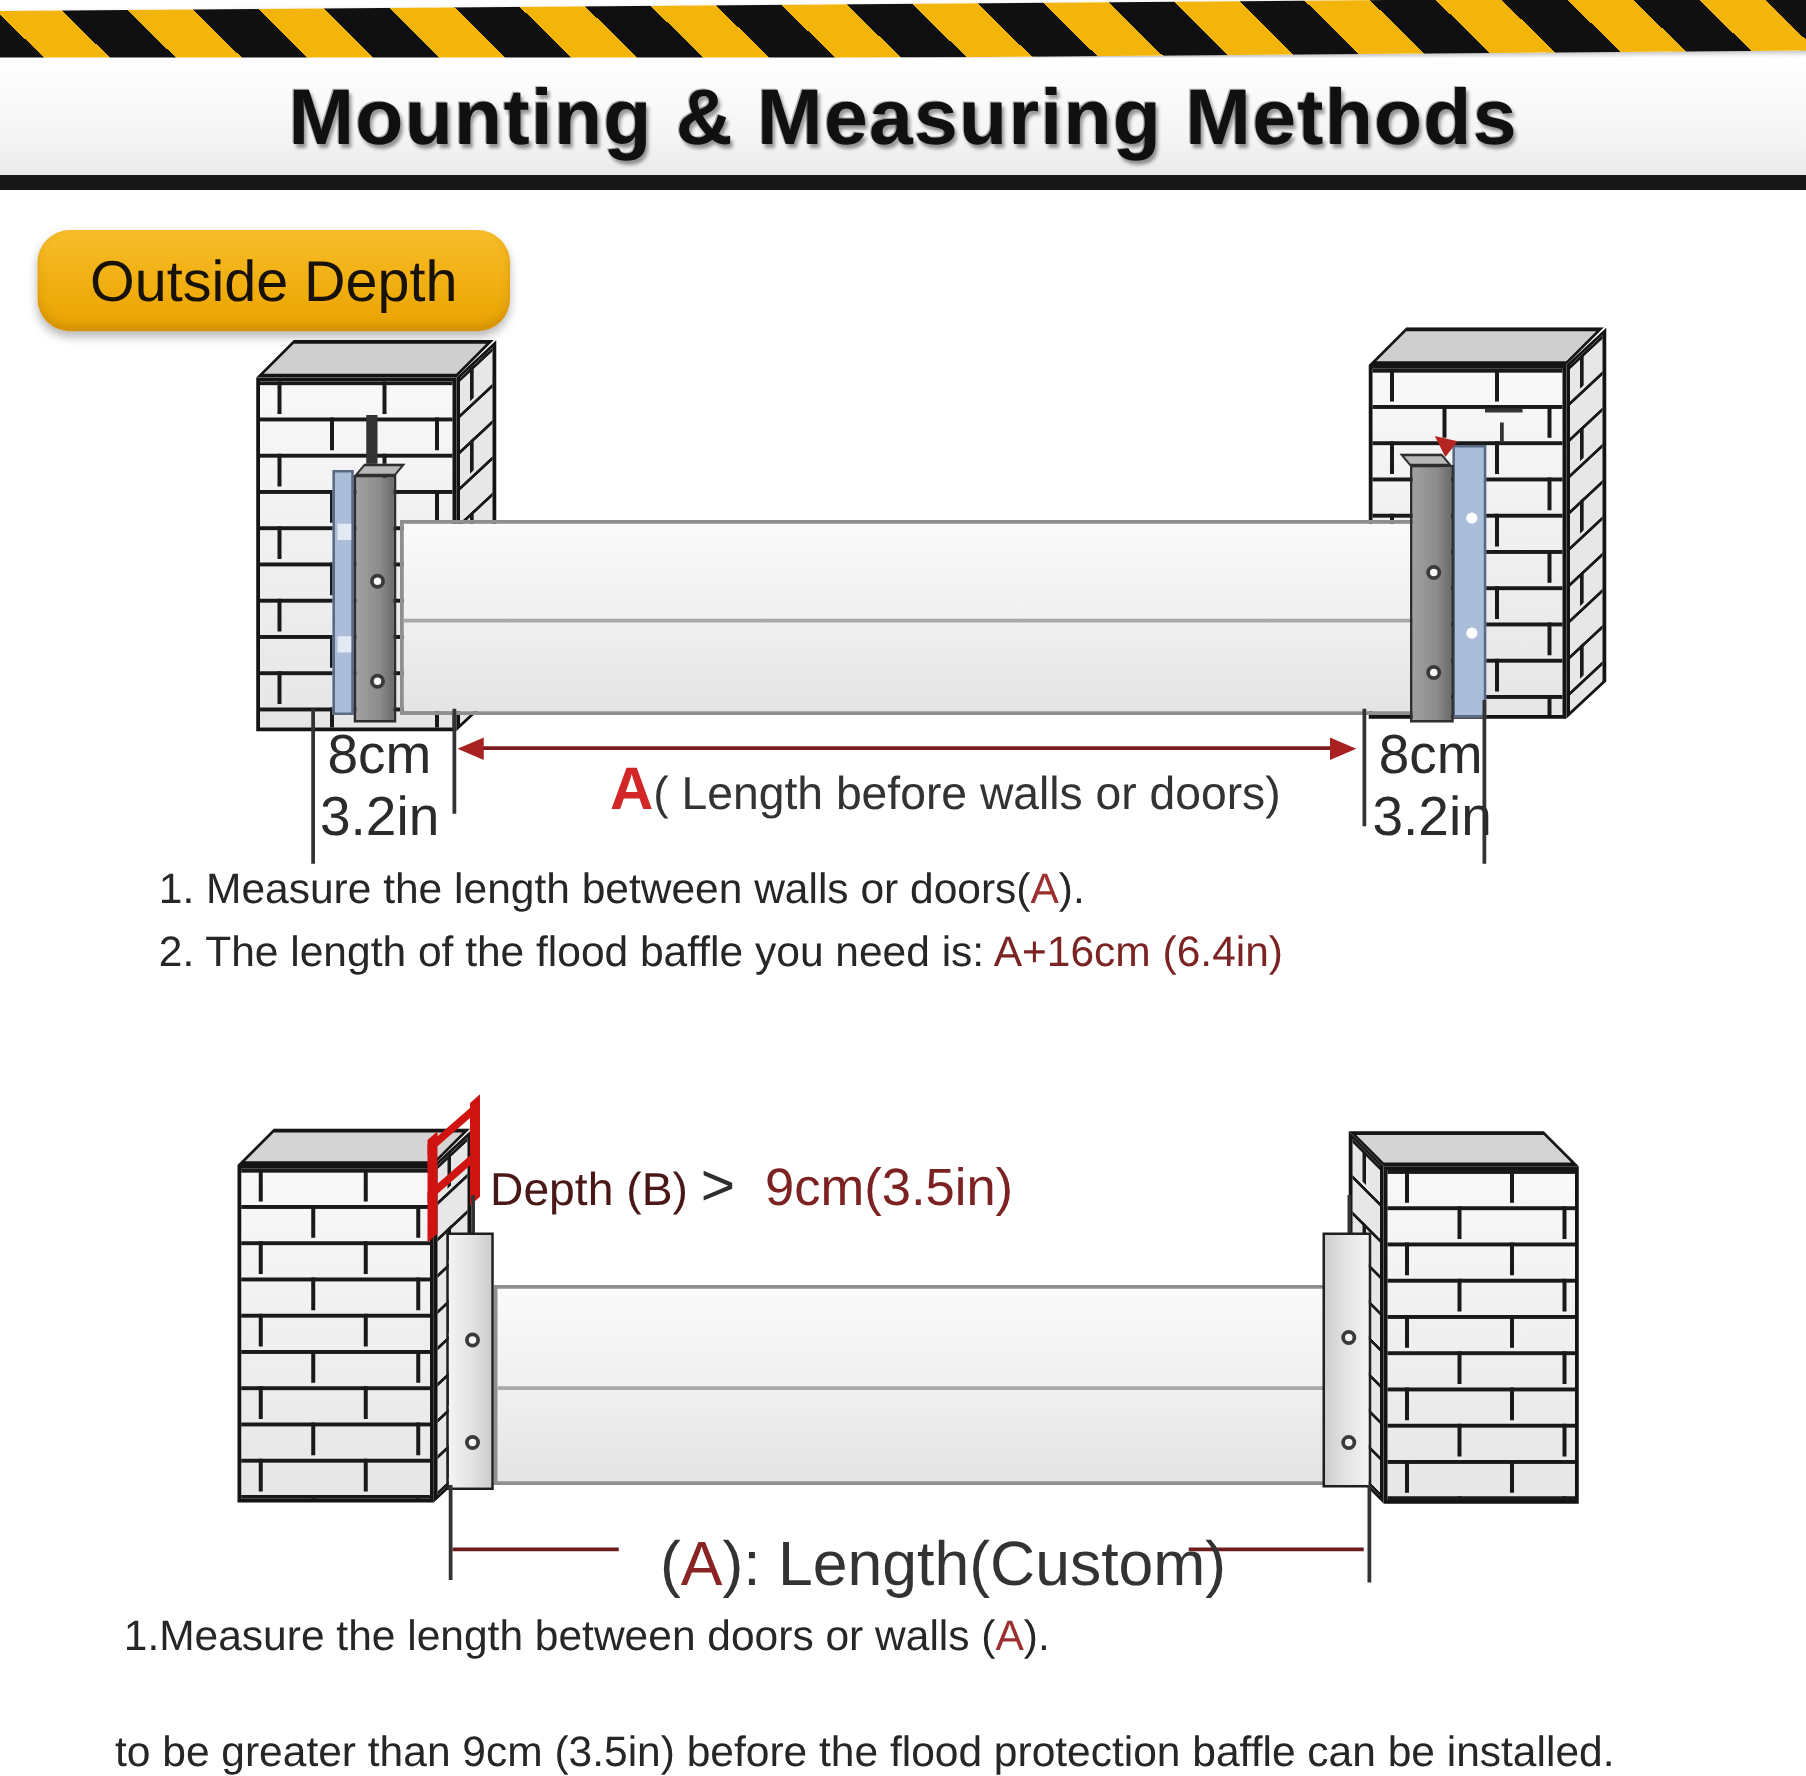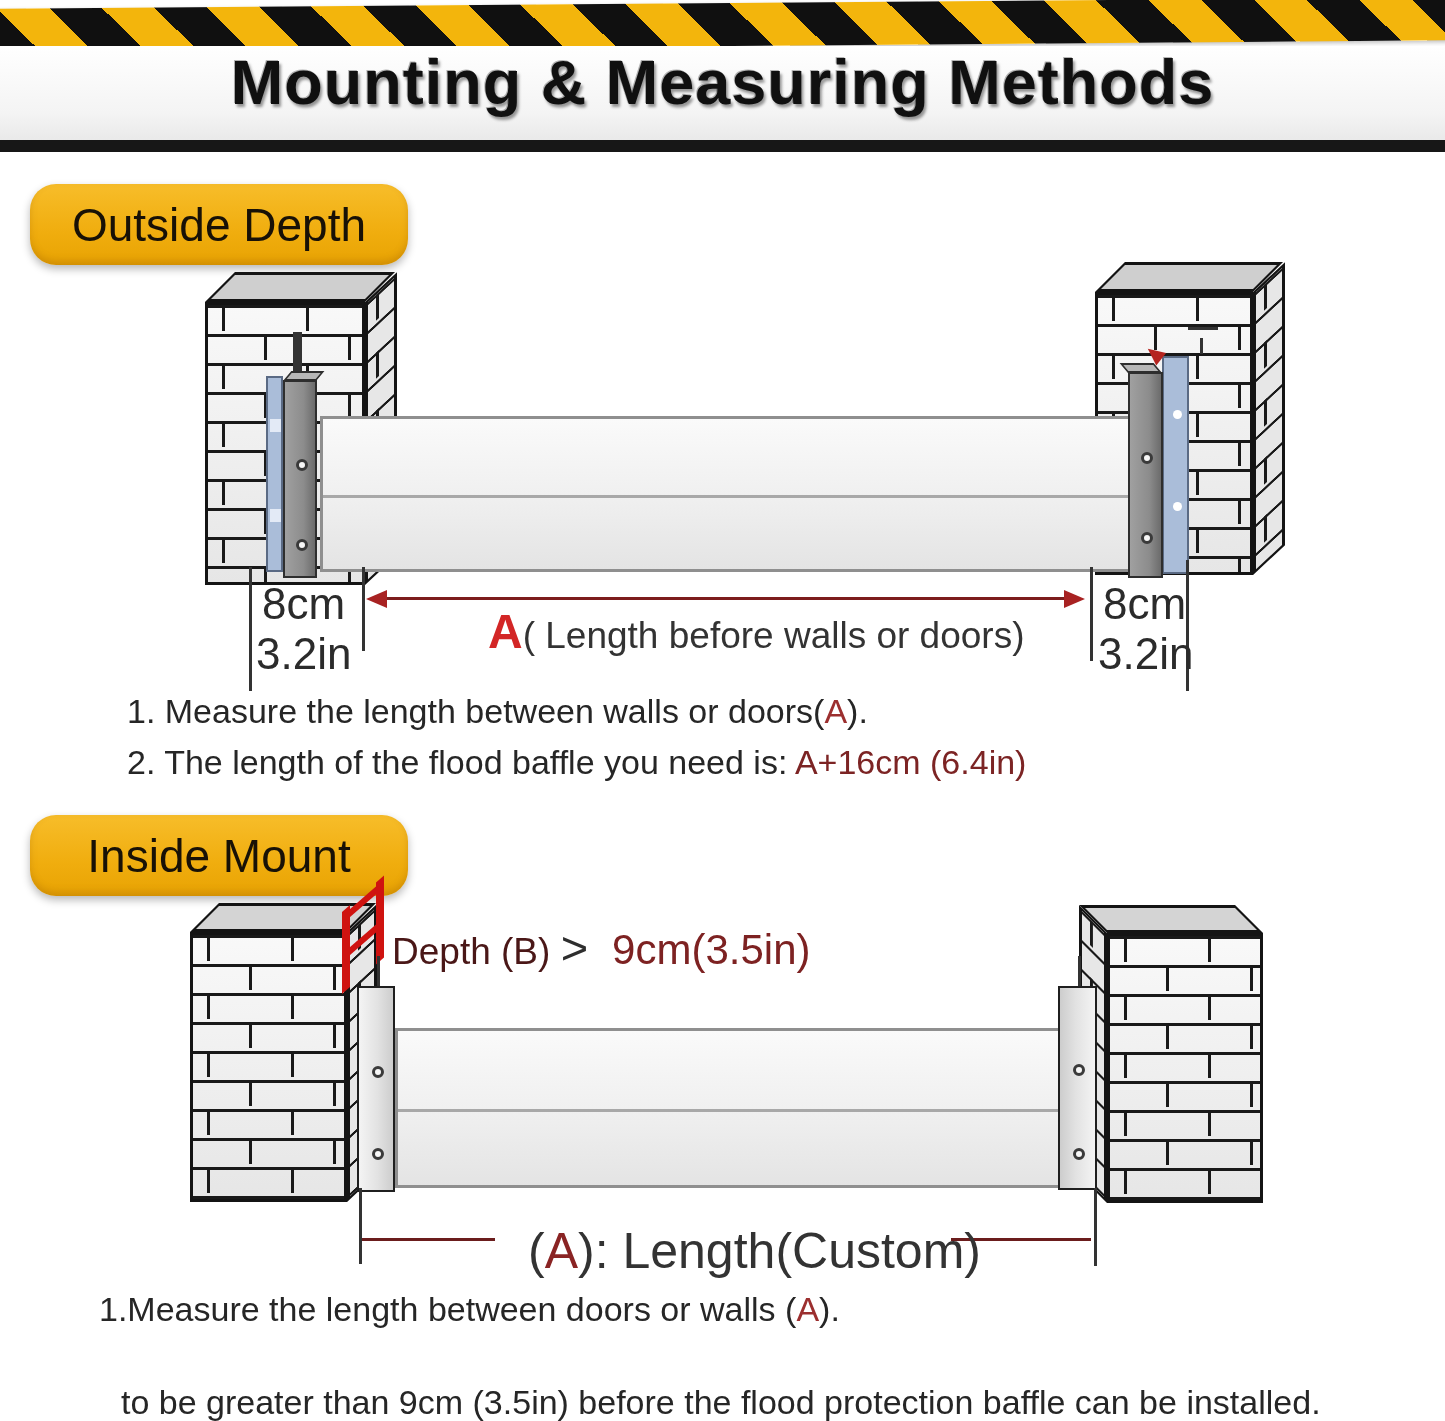--- a/index.html
+++ b/index.html
@@ -12,21 +12,21 @@
   
   .tape{
     top:3px;left:-12px;width:1480px;height:43px;
     background:repeating-linear-gradient(45deg,#101010 0 37px,#f3b50c 37px 74px);
     transform:rotate(-0.45deg);
     box-shadow:0 2px 4px rgba(0,0,0,.25);
   }
   .titlebar{
     top:46px;left:0;width:1445px;height:95px;
     background:linear-gradient(180deg,#ffffff 0%,#f4f4f4 70%,#e9e9e9 100%);
-    display:flex;justify-content:center;
+    display:flex;align-items:center;justify-content:center;
   }
   .title{
     font-size:63px;font-weight:bold;color:#101010;letter-spacing:1px;
     text-shadow:2px 3px 3px rgba(0,0,0,.40), -1px -1px 0 rgba(120,120,120,.55);
   }
   .titlebar-rule{top:140px;left:0;width:1445px;height:12px;background:#171717;}
 
   
   .badge{
     width:378px;height:81px;border-radius:26px;
@@ -186,23 +186,20 @@
     <span class="bigA">A</span><span>( Length before walls or doors)</span>
   </div>
 
   <div class="abs step" style="left:127px;top:692px;">
     <span>1. Measure the length between walls or doors(</span><span class="hl-redA">A</span><span>).</span>
   </div>
   <div class="abs step" style="left:127px;top:743px;">
     <span>2. The length of the flood baffle you need is: </span><span class="hl-red">A+16cm (6.4in)</span>
   </div>
 
-  <div class="abs badge badge-inside">
-    <span>Inside Mount</span>
-  </div>
 
   <div class="abs ptop" style="left:190px;top:903px;width:157px;height:29px;background:#d4d4d4;"></div>
   <div class="abs brick-side pside" style="left:347px;top:932px;width:30px;height:270px;"></div>
   <div class="abs brick" style="left:190px;top:932px;width:157px;height:270px;"></div>
 
   <div class="abs depth-bracket" style="left:342px;top:912px;width:42px;height:82px;">
     <div class="bar-v" style="left:0;"></div>
     <div class="bar-v" style="right:0;"></div>
     <div class="bar-h" style="top:4px;"></div>
     <div class="bar-h" style="top:42px;"></div>
@@ -235,17 +232,17 @@
   <div class="abs tick" style="left:1094px;top:1188px;height:78px;"></div>
   <div class="abs mline" style="left:362px;top:1238px;width:133px;"></div>
   <div class="abs mline" style="left:951px;top:1238px;width:140px;"></div>
   <div class="abs len-label" style="left:528px;top:1222px;">
     <span>(</span><span class="aRed">A</span><span>): Length(Custom)</span>
   </div>
 
   <div class="abs step" style="left:99px;top:1290px;">
     <span>1.Measure the length between doors or walls (</span><span class="hl-redA">A</span><span>).</span>
   </div>
-  <div class="abs step" style="left:92px;top:1383px;margin-left:29px;">
+  <div class="abs step" style="left:92px;top:1383px;">
     <span>to be greater than 9cm (3.5in) before the flood protection baffle can be installed.</span>
   </div>
 
 </div>
 
 </body></html>

